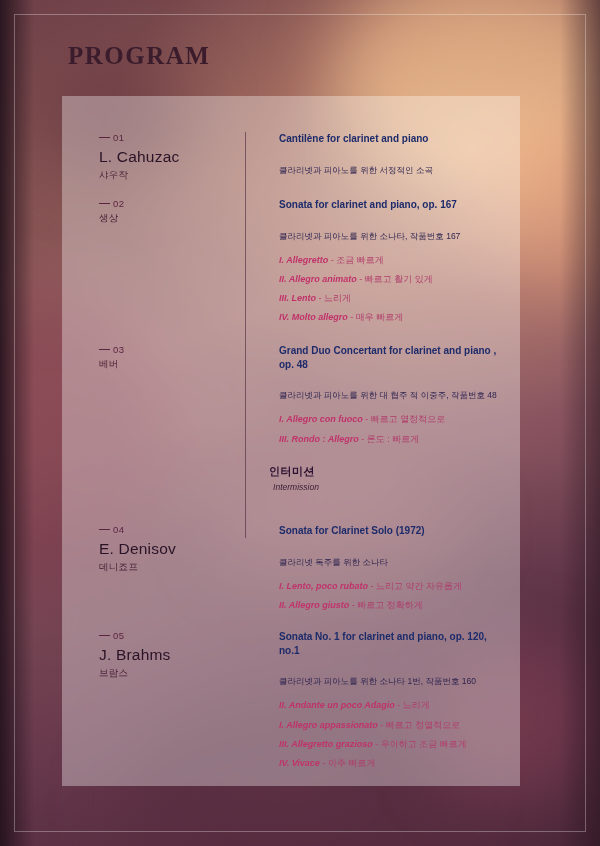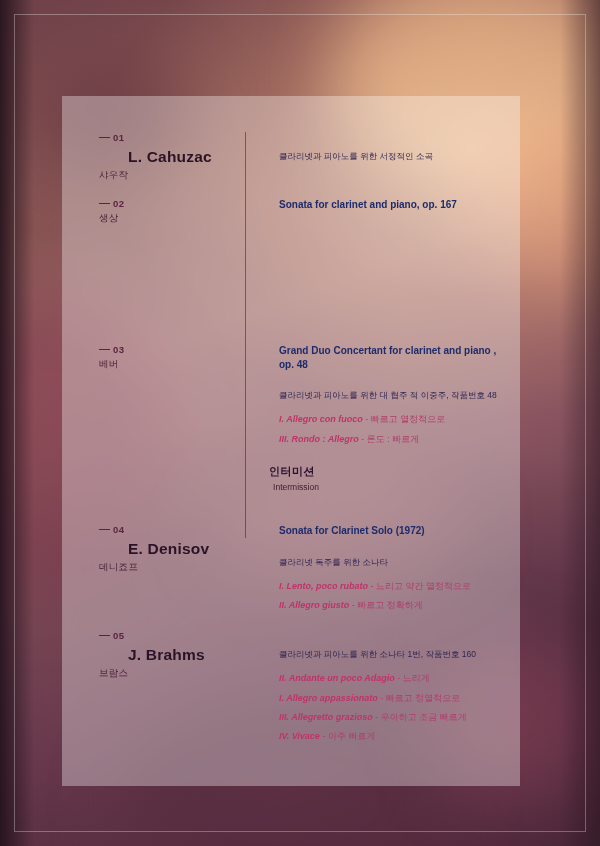--- a/index.html
+++ b/index.html
@@ -115,42 +115,41 @@
     width: 458px;
   }
 
   .left-col {
     position: absolute;
     left: 37px;
     width: 140px;
   }
   .num {
     font-size: 9.5px;
-    font-weight: bold;
+    font-weight: normal;
     color: #5a2440;
     letter-spacing: 0.5px;
     white-space: nowrap;
   }
   .num .dash {
     display: inline-block;
     width: 11px;
     height: 1px;
     background: #5a2440;
     vertical-align: middle;
     margin-right: 3px;
     margin-bottom: 1px;
   }
   .composer {
     margin-top: 5px;
     font-size: 15.5px;
-    font-weight: bold;
+    font-weight: normal;
     color: #2a1326;
     letter-spacing: 0.2px;
     white-space: nowrap;
-    margin-left: 29px;
   }
   .composer-kr {
     margin-top: 3px;
     font-size: 9.5px;
     color: #4a2036;
     letter-spacing: 0.3px;
   }
 
   .right-col {
     position: absolute;
@@ -196,64 +195,74 @@
   }
   .intermission .kr {
     font-size: 11px;
     font-weight: bold;
     color: #2a1030;
     letter-spacing: 0.5px;
   }
   .intermission .en {
     margin-top: 3px;
     font-size: 8.5px;
+    font-style: italic;
     color: #3a1b36;
     margin-left: 8px;
   }
 </style>
 </head>
 <body>
 
 <div class="poster">
   <div class="blob b1"></div>
   <div class="blob b2"></div>
   <div class="blob b3"></div>
   <div class="blob b4"></div>
   <div class="blob b5"></div>
   <div class="blob b6"></div>
   <div class="blob b7"></div>
   <div class="edge-left"></div>
   <div class="edge-right"></div>
 
   <div class="frame"></div>
 
+  <div class="title">PROGRAM</div>
 
   <div class="panel"></div>
 
   <div class="content">
     <div class="divider"></div>
     <div class="divider2"></div>
     <div id="entries-host">
         <div class="entry" style="top: 36px;">
           <div class="left-col">
             <div class="num"><span class="dash"></span><span>01</span></div>
             <div class="composer">L. Cahuzac</div>
             <div class="composer-kr">샤우작</div>
           </div>
           <div class="right-col">
+            <div class="work-title">Cantilène for clarinet and piano</div>
             <div class="work-title-kr">클라리넷과 피아노를 위한 서정적인 소곡</div>
           </div>
         </div>
         <div class="entry" style="top: 102px;">
           <div class="left-col">
             <div class="num"><span class="dash"></span><span>02</span></div>
             <div class="composer-kr">생상</div>
           </div>
           <div class="right-col">
             <div class="work-title">Sonata for clarinet and piano, op. 167</div>
+            <div class="work-title-kr">클라리넷과 피아노를 위한 소나타, 작품번호 167</div>
+            <div class="movements">
+              <div class="movement"><span>I. Allegretto</span> <span class="mv-kr">- 조금 빠르게</span></div>
+              <div class="movement"><span>II. Allegro animato</span> <span class="mv-kr">- 빠르고 활기 있게</span></div>
+              <div class="movement"><span>III. Lento</span> <span class="mv-kr">- 느리게</span></div>
+              <div class="movement"><span>IV. Molto allegro</span> <span class="mv-kr">- 매우 빠르게</span></div>
+            </div>
           </div>
         </div>
         <div class="entry" style="top: 248px;">
           <div class="left-col">
             <div class="num"><span class="dash"></span><span>03</span></div>
             <div class="composer-kr">베버</div>
           </div>
           <div class="right-col">
             <div class="work-title">Grand Duo Concertant for clarinet and piano , op. 48</div>
             <div class="work-title-kr">클라리넷과 피아노를 위한 대 협주 적 이중주, 작품번호 48</div>
@@ -266,32 +275,33 @@
         <div class="entry" style="top: 428px;">
           <div class="left-col">
             <div class="num"><span class="dash"></span><span>04</span></div>
             <div class="composer">E. Denisov</div>
             <div class="composer-kr">데니죠프</div>
           </div>
           <div class="right-col">
             <div class="work-title">Sonata for Clarinet Solo (1972)</div>
             <div class="work-title-kr">클라리넷 독주를 위한 소나타</div>
             <div class="movements">
-              <div class="movement"><span>I. Lento, poco rubato</span> <span class="mv-kr">- 느리고 약간 열정적으로</span></div>
+              <div class="movement"><span>I. Lento, poco rubato</span> <span class="mv-kr">- 느리고 약간 자유롭게</span></div>
               <div class="movement"><span>II. Allegro giusto</span> <span class="mv-kr">- 빠르고 정확하게</span></div>
             </div>
           </div>
         </div>
         <div class="entry" style="top: 534px;">
           <div class="left-col">
             <div class="num"><span class="dash"></span><span>05</span></div>
             <div class="composer">J. Brahms</div>
             <div class="composer-kr">브람스</div>
           </div>
           <div class="right-col">
+            <div class="work-title">Sonata No. 1 for clarinet and piano, op. 120, no.1</div>
             <div class="work-title-kr">클라리넷과 피아노를 위한 소나타 1번, 작품번호 160</div>
             <div class="movements">
               <div class="movement"><span>II. Andante un poco Adagio</span> <span class="mv-kr">- 느리게</span></div>
               <div class="movement"><span>I. Allegro appassionato</span> <span class="mv-kr">- 빠르고 정열적으로</span></div>
               <div class="movement"><span>III. Allegretto grazioso</span> <span class="mv-kr">- 우아하고 조금 빠르게</span></div>
               <div class="movement"><span>IV. Vivace</span> <span class="mv-kr">- 아주 빠르게</span></div>
             </div>
           </div>
         </div>
       </div>

